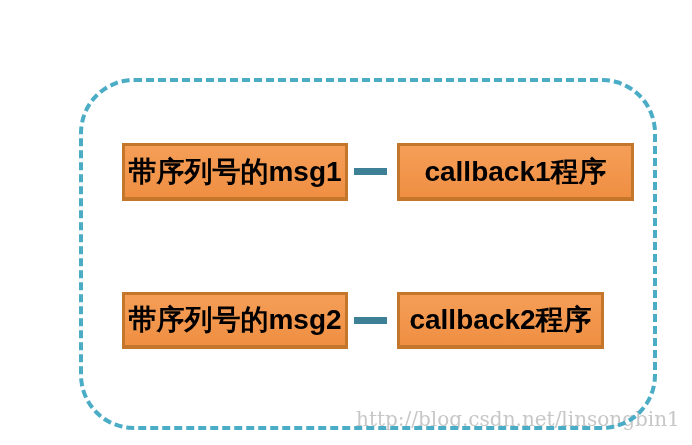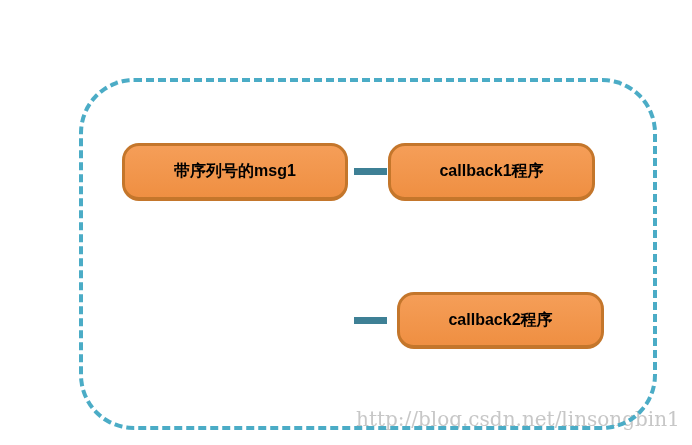--- a/index.html
+++ b/index.html
@@ -31,29 +31,29 @@
     position: absolute;
     box-sizing: border-box;
     display: flex;
     align-items: center;
     justify-content: center;
     background: linear-gradient(to bottom,
                 var(--box-fill-top, #F59E58),
                 var(--box-fill-bottom, #EF8F42));
     border: 3px solid var(--box-border, #C4762B);
     border-bottom-width: 4px;
-    border-radius: 17px;
+    border-radius: 0;
     font-weight: bold;
-    font-size: 16px;
+    font-size: 28px;
     color: var(--text, #000000);
     z-index: 4;
     white-space: nowrap;
   }
   .node-r1-left  { left: 122px; top: 143px; width: 226px; height: 58px; }
-  .node-r1-right { left: 388px; top: 143px; width: 207px; height: 58px; }
+  .node-r1-right { left: 397px; top: 143px; width: 237px; height: 58px; }
   .node-r2-left  { left: 122px; top: 292px; width: 226px; height: 57px; }
   .node-r2-right { left: 397px; top: 292px; width: 207px; height: 57px; }
   .connector {
     position: absolute;
     width: 33px;
     height: 7px;
     background: var(--connector, #3E8095);
     z-index: 4;
   }
   .connector-r1 { left: 354px; top: 168px; }
@@ -77,20 +77,23 @@
   <div class="boundary"></div>
 
   <div class="node node-r1-left">
     <span>带序列号的msg1</span>
   </div>
   <div class="connector connector-r1"></div>
   <div class="node node-r1-right">
     <span>callback1程序</span>
   </div>
 
+  <div class="node node-r2-left">
+    <span>带序列号的msg2</span>
+  </div>
   <div class="connector connector-r2"></div>
   <div class="node node-r2-right">
     <span>callback2程序</span>
   </div>
 
   <div class="watermark">http://blog.csdn.net/linsongbin1</div>
 
 </div>
 
 </body></html>

